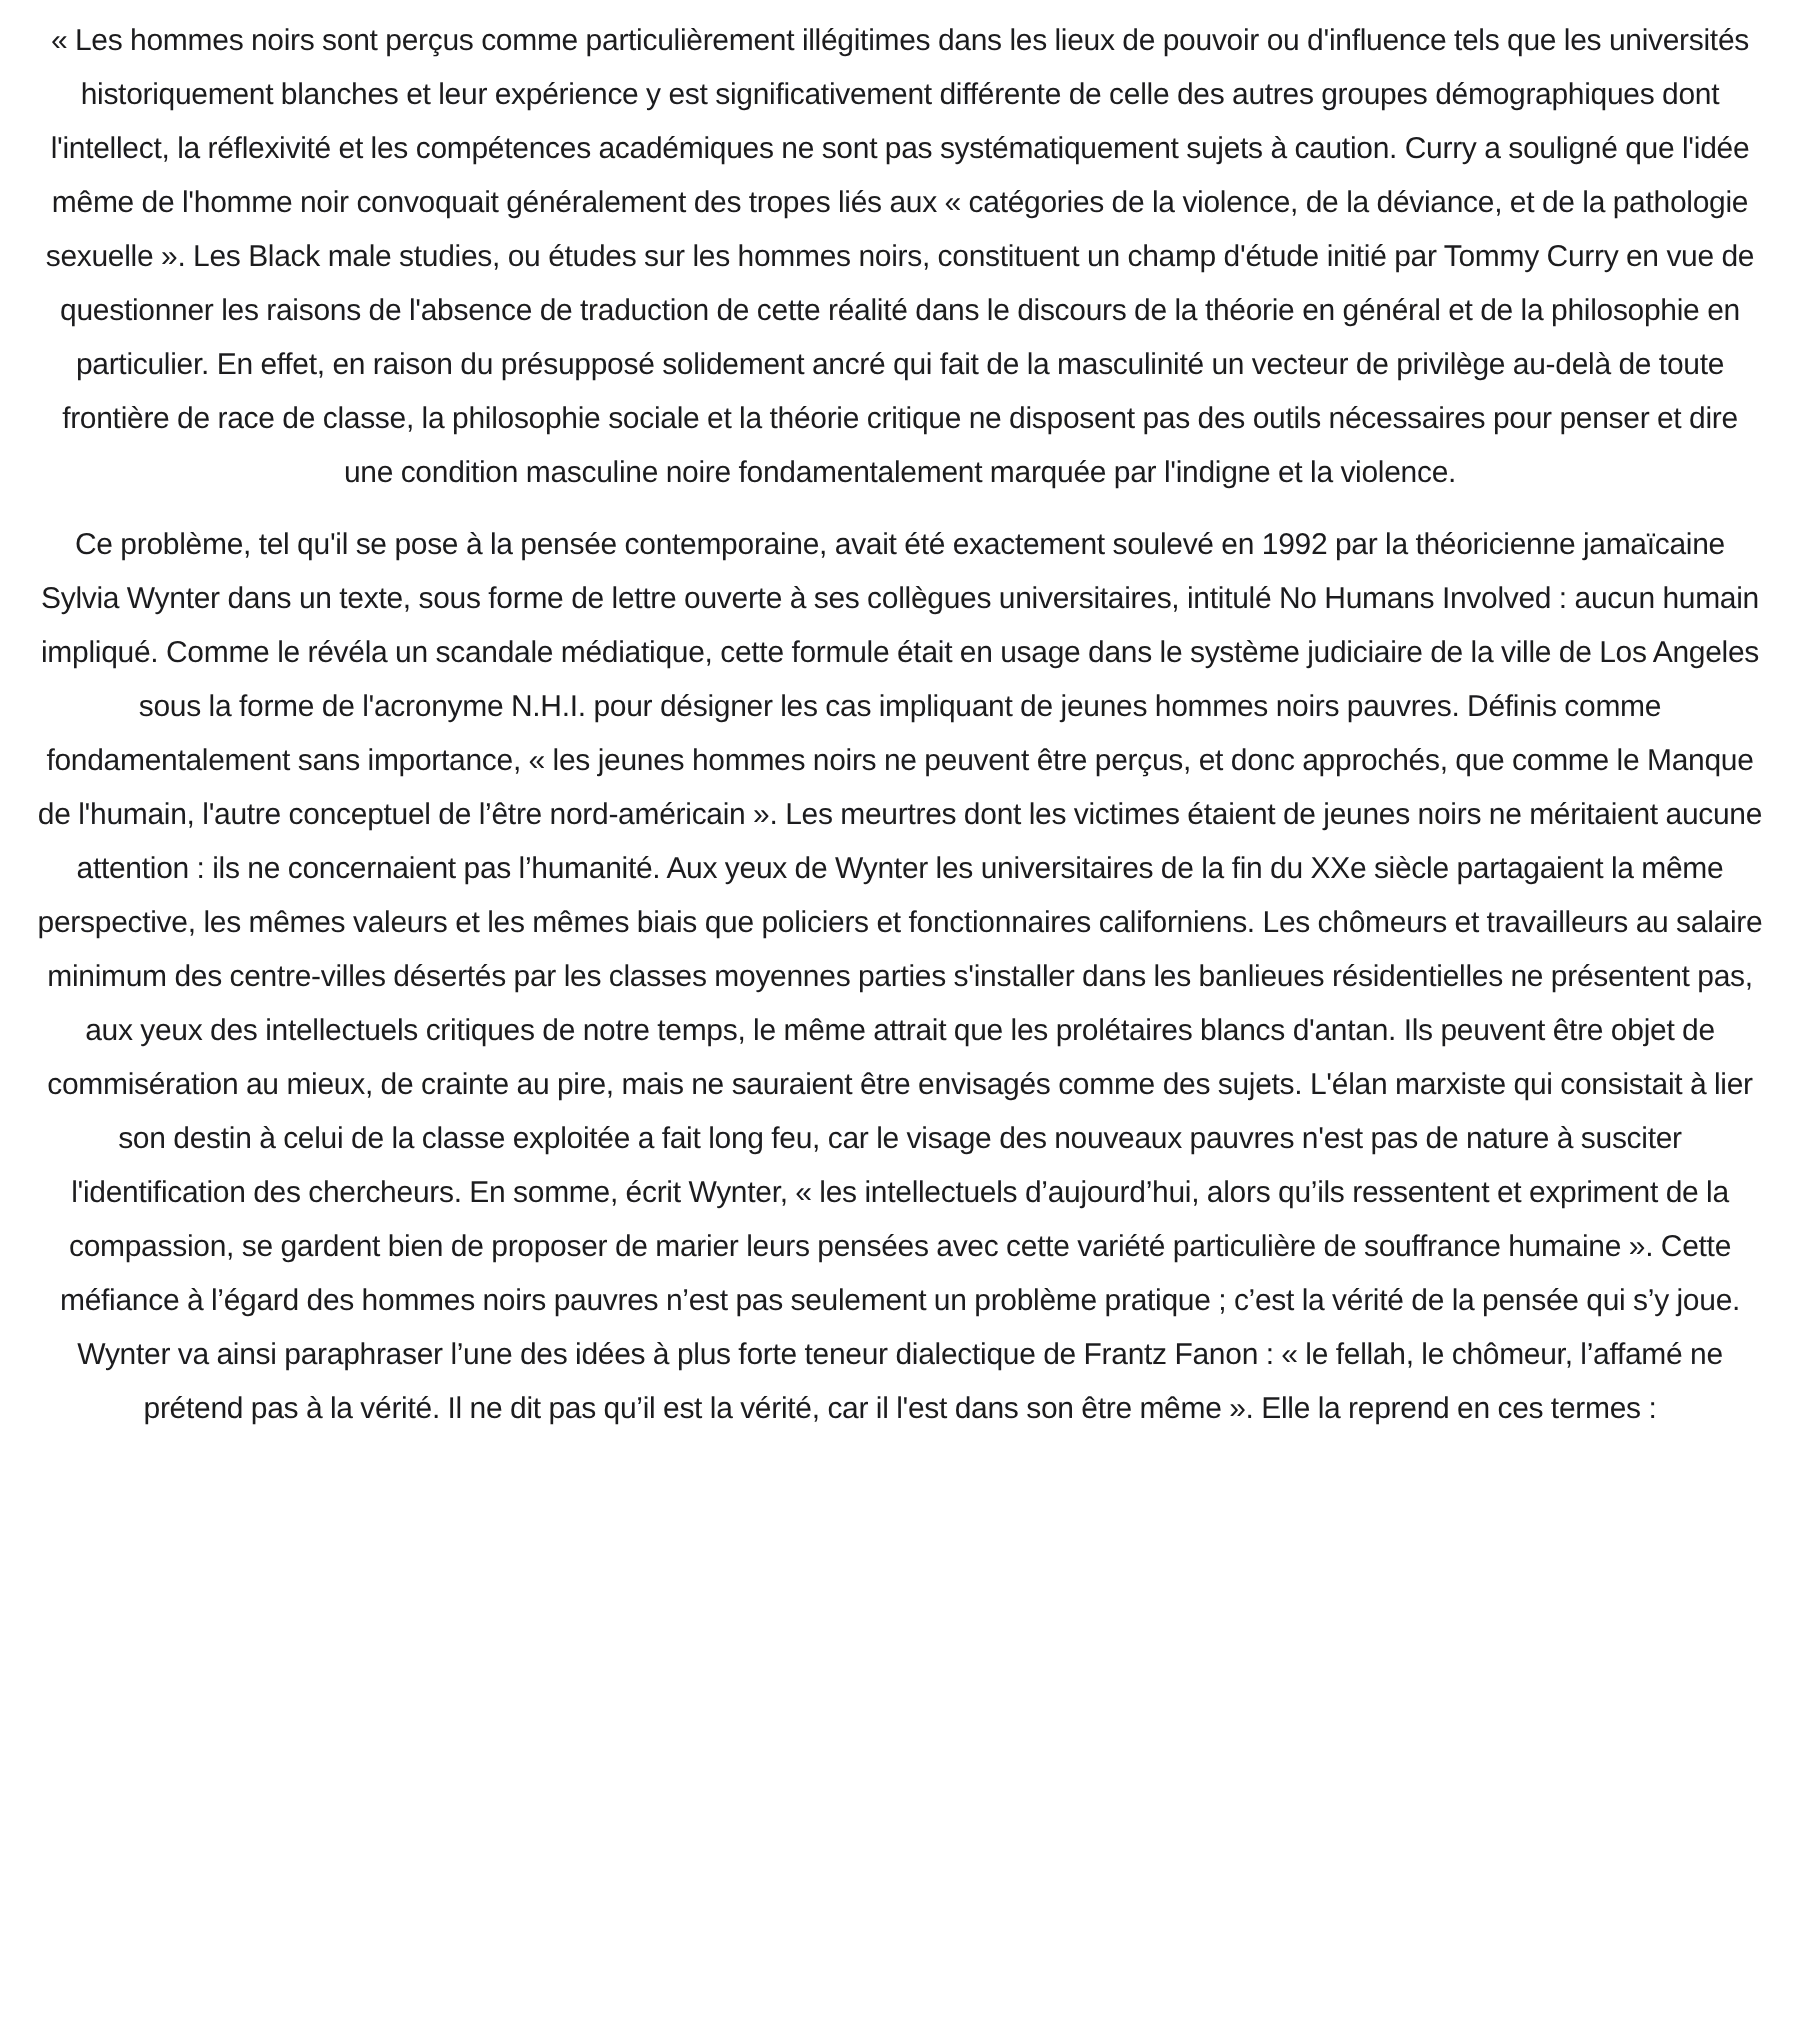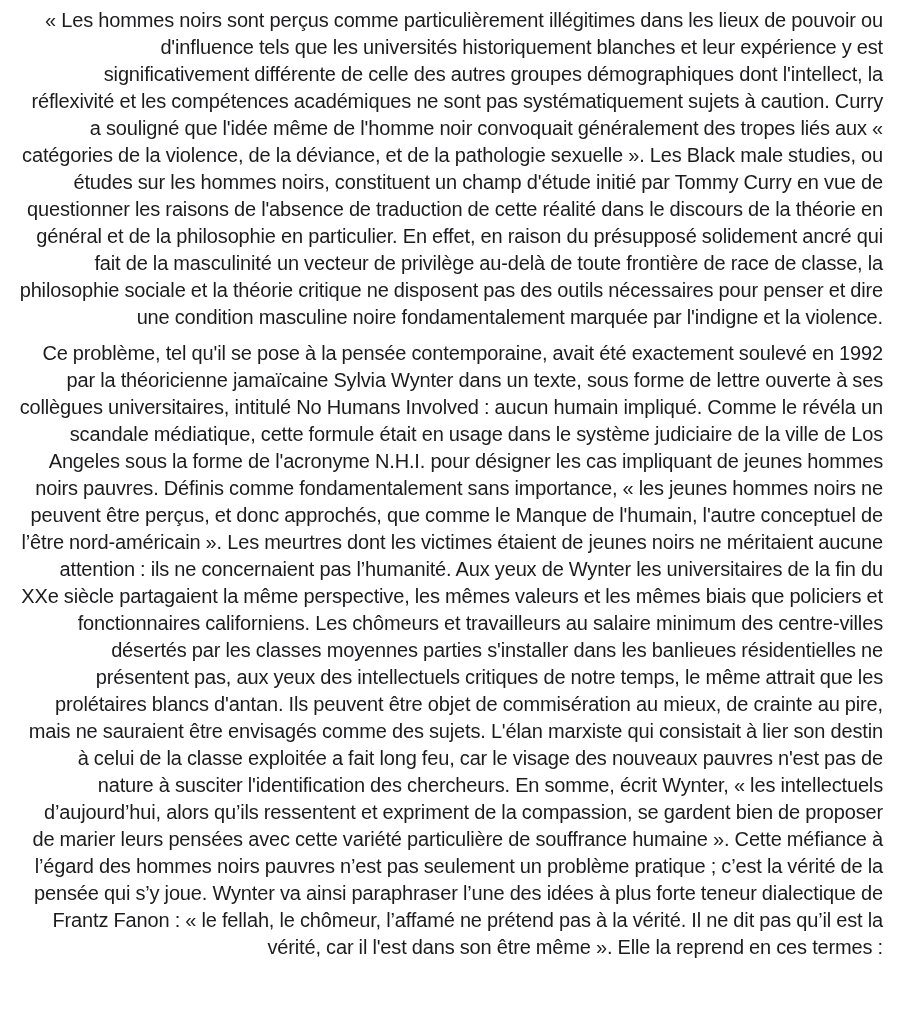--- a/index.html
+++ b/index.html
@@ -13,25 +13,25 @@
     overflow: hidden;
     font-family: "Liberation Sans", "DejaVu Sans", sans-serif;
   }
   main.doc {
     box-sizing: border-box;
     width: 900px;
     padding: 7px 17px 0 17px;
   }
   p.para {
     margin: 0 0 9px 0;
-    font-size: 20px;
+    font-size: 15px;
     line-height: 27px;
     letter-spacing: -0.15px;
     color: #1c1c1e;
-    text-align: right;
+    text-align: center;
     word-spacing: -0.2px;
     -webkit-font-smoothing: antialiased;
   }
 </style>
 </head>
 <body>
 
 <main class="doc">
   <p class="para">« Les hommes noirs sont perçus comme particulièrement illégitimes dans les lieux de pouvoir ou d'influence tels que les universités historiquement blanches et leur expérience y est significativement différente de celle des autres groupes démographiques dont l'intellect, la réflexivité et les compétences académiques ne sont pas systématiquement sujets à caution. Curry a souligné que l'idée même de l'homme noir convoquait généralement des tropes liés aux « catégories de la violence, de la déviance, et de la pathologie sexuelle ». Les Black male studies, ou études sur les hommes noirs, constituent un champ d'étude initié par Tommy Curry en vue de questionner les raisons de l'absence de traduction de cette réalité dans le discours de la théorie en général et de la philosophie en particulier. En effet, en raison du présupposé solidement ancré qui fait de la masculinité un vecteur de privilège au-delà de toute frontière de race de classe, la philosophie sociale et la théorie critique ne disposent pas des outils nécessaires pour penser et dire une condition masculine noire fondamentalement marquée par l'indigne et la violence.</p>
   <p class="para">Ce problème, tel qu'il se pose à la pensée contemporaine, avait été exactement soulevé en 1992 par la théoricienne jamaïcaine Sylvia Wynter dans un texte, sous forme de lettre ouverte à ses collègues universitaires, intitulé No Humans Involved : aucun humain impliqué. Comme le révéla un scandale médiatique, cette formule était en usage dans le système judiciaire de la ville de Los Angeles sous la forme de l'acronyme N.H.I. pour désigner les cas impliquant de jeunes hommes noirs pauvres. Définis comme fondamentalement sans importance, « les jeunes hommes noirs ne peuvent être perçus, et donc approchés, que comme le Manque de l'humain, l'autre conceptuel de l’être nord-américain ». Les meurtres dont les victimes étaient de jeunes noirs ne méritaient aucune attention : ils ne concernaient pas l’humanité. Aux yeux de Wynter les universitaires de la fin du XXe siècle partagaient la même perspective, les mêmes valeurs et les mêmes biais que policiers et fonctionnaires californiens. Les chômeurs et travailleurs au salaire minimum des centre-villes désertés par les classes moyennes parties s'installer dans les banlieues résidentielles ne présentent pas, aux yeux des intellectuels critiques de notre temps, le même attrait que les prolétaires blancs d'antan. Ils peuvent être objet de commisération au mieux, de crainte au pire, mais ne sauraient être envisagés comme des sujets. L'élan marxiste qui consistait à lier son destin à celui de la classe exploitée a fait long feu, car le visage des nouveaux pauvres n'est pas de nature à susciter l'identification des chercheurs. En somme, écrit Wynter, « les intellectuels d’aujourd’hui, alors qu’ils ressentent et expriment de la compassion, se gardent bien de proposer de marier leurs pensées avec cette variété particulière de souffrance humaine ». Cette méfiance à l’égard des hommes noirs pauvres n’est pas seulement un problème pratique ; c’est la vérité de la pensée qui s’y joue. Wynter va ainsi paraphraser l’une des idées à plus forte teneur dialectique de Frantz Fanon : « le fellah, le chômeur, l’affamé ne prétend pas à la vérité. Il ne dit pas qu’il est la vérité, car il l'est dans son être même ». Elle la reprend en ces termes :</p>

